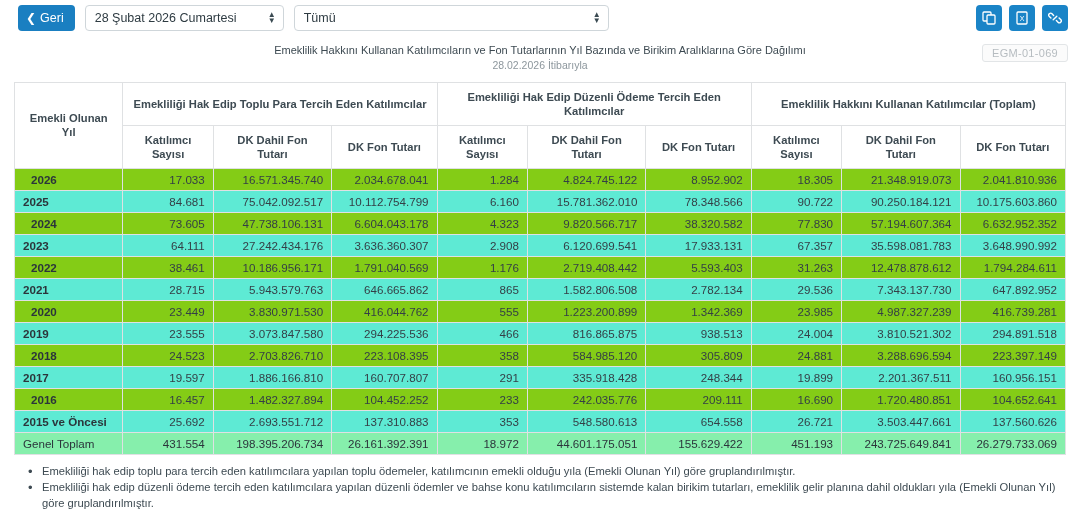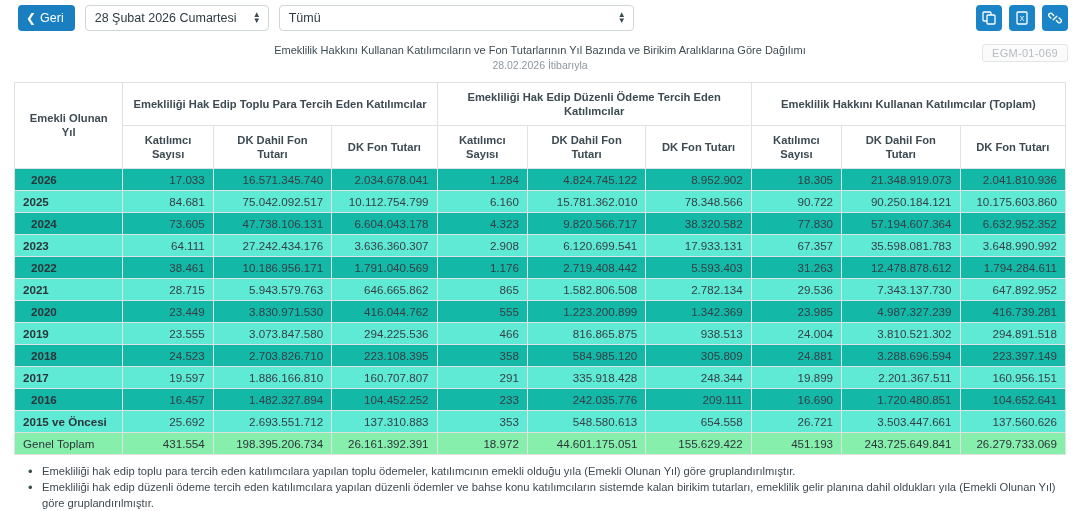--- a/index.html
+++ b/index.html
@@ -54,22 +54,22 @@
     background: #ffffff;
     display: flex;
     align-items: center;
     box-sizing: border-box;
     font-size: 12.5px;
     color: #2e3b42;
     padding: 0 22px 0 9px;
     cursor: pointer;
     white-space: nowrap;
   }
-  .select-box.date { width: 184px; }
-  .select-box.filter { width: 355px; }
+  .select-box.date { width: 199px; }
+  .select-box.filter { width: 315px; }
   .select-arrows {
     position: absolute;
     right: 7px;
     top: 50%;
     transform: translateY(-50%);
     display: flex;
     flex-direction: column;
     line-height: 0;
     color: #3a4a52;
     font-size: 8px;
@@ -165,21 +165,21 @@
     color: #343f46;
     text-align: right;
     white-space: nowrap;
     font-size: 11.6px;
   }
   table.report tbody td.year {
     text-align: left;
     font-weight: bold;
     color: #2b353b;
   }
-  table.report tbody tr.odd td { background: #14b8a6; padding-left: 16px; }
+  table.report tbody tr.odd td { background: #84cc16; padding-left: 16px; }
   table.report tbody tr.even td { background: #5eead4; }
   table.report tbody tr.total td {
     background: #86efac;
     font-weight: normal;
     color: #2b353b;
   }
 
   
   col.c-year  { width: 108px; }
   col.c-num   { width: 90px; }

